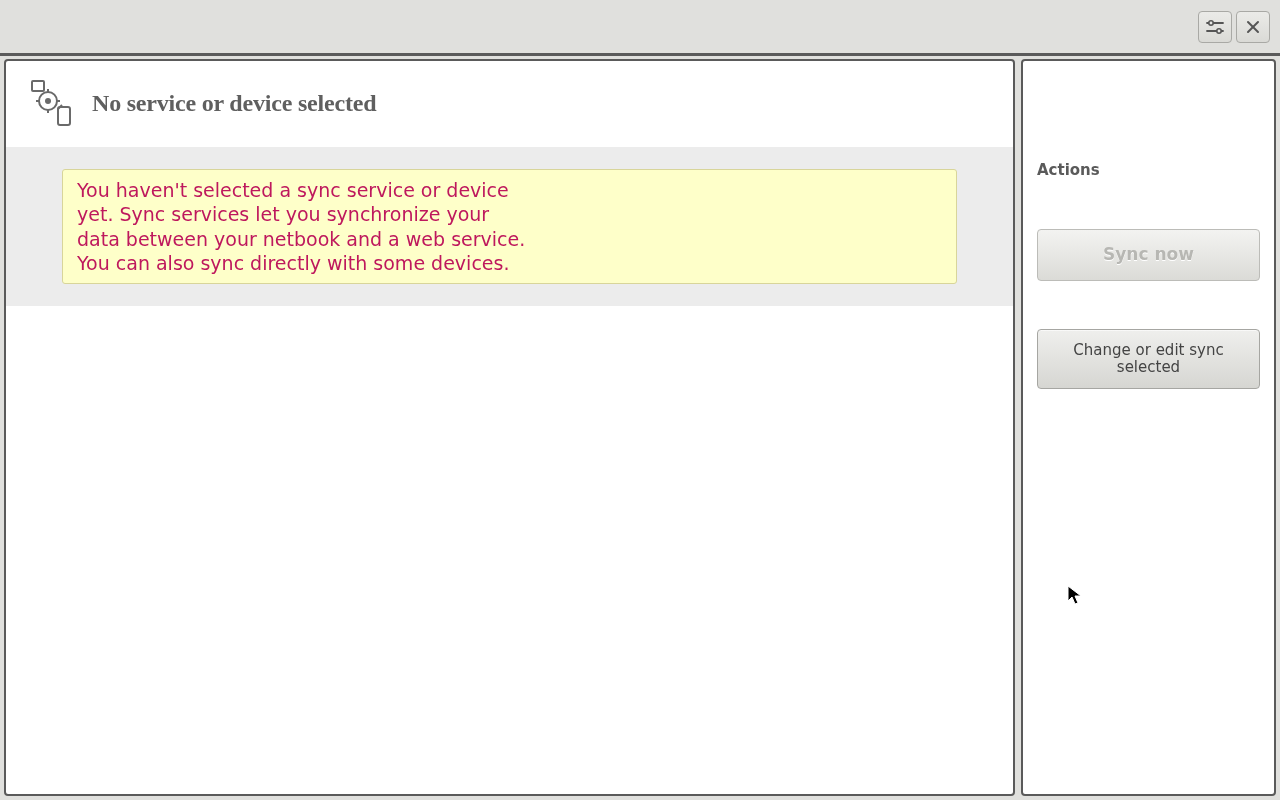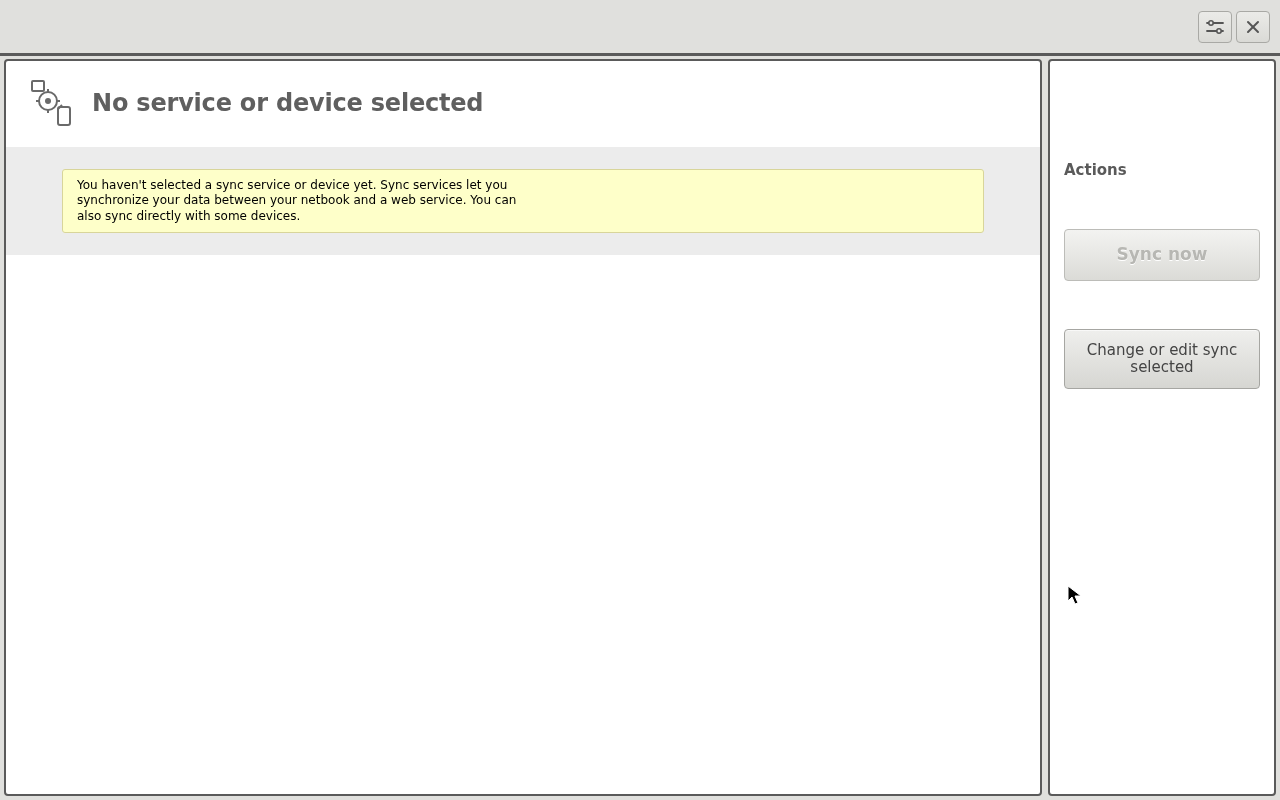--- a/index.html
+++ b/index.html
@@ -52,35 +52,36 @@
       flex: 1;
       background: #ffffff;
       border: 2px solid #5a5a5a;
       border-radius: 4px;
       display: flex;
       flex-direction: column;
       overflow: hidden;
     }
 
     .side-panel {
-      width: 228px;
+      width: 255px;
       background: #ffffff;
       border: 2px solid #5a5a5a;
       border-radius: 4px;
       padding: 100px 14px 14px 14px;
       display: flex;
       flex-direction: column;
     }
 
     
     .main-header {
       display: flex;
       align-items: center;
       gap: 18px;
       padding: 18px 20px 20px 20px;
+      font-family: Liberation Serif, serif;
     }
     .main-header-icon {
       width: 48px;
       height: 48px;
       color: #6a6a6a;
       flex-shrink: 0;
     }
     .main-header-title {
       font-size: 24px;
       font-weight: bold;
@@ -97,23 +98,23 @@
       background: #feffc9;
       border: 1px solid #d8d59a;
       border-radius: 3px;
       padding: 8px 10px 8px 14px;
       display: flex;
       align-items: center;
       gap: 24px;
     }
     .info-text {
       flex: 1;
-      font-size: 12px;
+      font-size: 19px;
       line-height: 1.28;
-      color: #000000;
+      color: #be185d;
       max-width: 460px;
     }
     .info-button {
       background: linear-gradient(#f0f0ee, #d7d7d3);
       border: 1px solid #a6a6a2;
       border-radius: 4px;
       padding: 10px 16px;
       font-size: 15px;
       color: #444;
       cursor: pointer;

